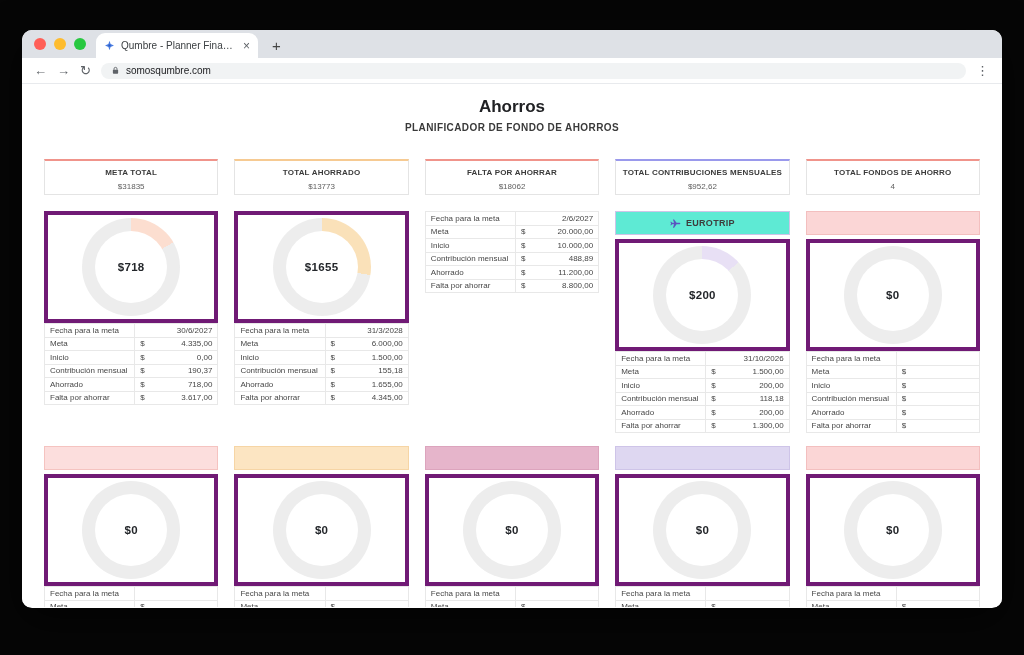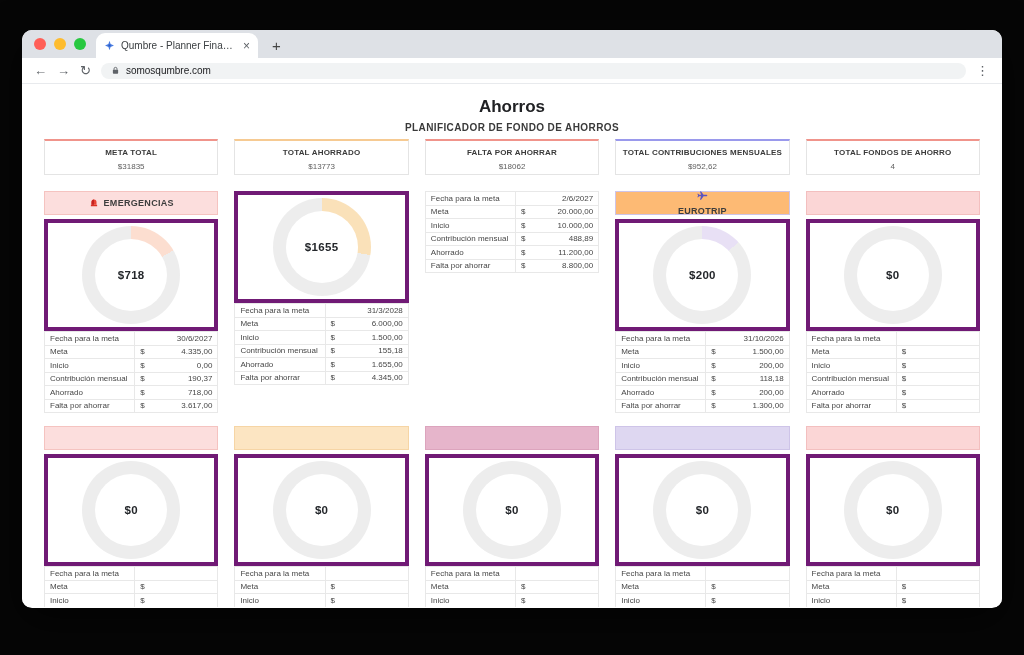--- a/index.html
+++ b/index.html
@@ -31,21 +31,21 @@
   .menu-ic { font-size:13px; color:#5f6368; letter-spacing:1px; }
 
   
   .content { height:523px; overflow:hidden; background:#fff; }
   .page-title { margin-top:13px; text-align:center; font-size:17px; font-weight:700; color:#202124; }
   .page-subtitle { margin-top:5px; text-align:center; font-size:10px; font-weight:700;
                    letter-spacing:.4px; color:#3a3a3a; }
 
   .board { padding:0 22px; }
   .cols { display:grid; grid-template-columns:repeat(5,1fr); gap:16px; }
-  .summary-row { margin-top:6px; }
+  .summary-row { margin-top:26px; }
   .funds-row1 { margin-top:16px; }
   .funds-row2 { margin-top:13px; }
 
   .sum-card { height:36px; background:#fff; border:1px solid #e4e4e4; border-top:2px solid #ccc;
               text-align:center; padding-top:7px; }
   .sum-label { font-size:8px; font-weight:700; color:#3a3a3a; letter-spacing:.2px; white-space:nowrap;
                overflow:hidden; }
   .sum-value { font-size:8px; color:#606060; margin-top:5px; }
 
   .fund-header { height:24px; display:flex; align-items:center; justify-content:center; gap:5px;
@@ -138,30 +138,20 @@
 
           <div class="sum-card" style="border-top-color: rgb(240, 148, 139);">
             <div class="sum-label">TOTAL FONDOS DE AHORRO</div>
             <div class="sum-value">4</div>
           </div>
         </div>
 
       <div class="cols funds-row1">
 
           <div class="fund-col">
-            <div class="fund-header" style="background: rgb(252, 222, 221); border-color: rgb(245, 195, 192);">
-              <span class="fund-icon">
-                <svg viewBox="0 0 16 16" width="10" height="10">
-                  <path d="M3 13h10v-2.2H3z" fill="#d93025"></path>
-                  <path d="M8 2.2a4 4 0 0 0-4 4v4.6h8V6.2a4 4 0 0 0-4-4z" fill="#ea4335"></path>
-                  <path d="M8 2.2a4 4 0 0 0-4 4v4.6h4z" fill="#c5221f"></path>
-                </svg>
-              </span>
-              <span class="fund-name">EMERGENCIAS</span>
-            </div>
             <div class="donut-card">
               <div class="donut" style="background: conic-gradient(rgb(252, 222, 208) 0deg, rgb(252, 222, 208) 16.6%, rgb(237, 237, 237) 16.6%, rgb(237, 237, 237) 100%);">
                 <span class="donut-center">$718</span>
               </div>
             </div>
             <table class="fund-table">
               <tbody>
                 <tr>
                   <td class="lbl">Fecha para la meta</td>
                   <td class="val">30/6/2027</td>
@@ -251,21 +241,21 @@
                 </tr>
                 <tr>
                   <td class="lbl">Falta por ahorrar</td>
                   <td class="val"><span class="cur">$</span><span class="amt">8.800,00</span></td>
                 </tr>
               </tbody>
             </table>
           </div>
 
           <div class="fund-col">
-            <div class="fund-header" style="background: #fdba74; border-color: rgb(206, 196, 232); flex-direction: column;">
+            <div class="fund-header" style="background: #5eead4; border-color: rgb(206, 196, 232);">
               <span class="fund-icon">
                 <svg viewBox="0 0 16 16" width="11" height="11">
                   <path d="M15 8c0 .6-.5 1-1.1 1H9.5L6 14H4.2L6 9H3L1.8 10.4H.5L1.6 8 .5 5.6h1.3L3 7h3L4.2 2H6l3.5 5h4.4c.6 0 1.1.4 1.1 1z" fill="#5b54c0"></path>
                 </svg>
               </span>
               <span class="fund-name">EUROTRIP</span>
             </div>
             <div class="donut-card">
               <div class="donut" style="background: conic-gradient(rgb(232, 224, 245) 0deg, rgb(232, 224, 245) 13.3%, rgb(237, 237, 237) 13.3%, rgb(237, 237, 237) 100%);">
                 <span class="donut-center">$200</span>

